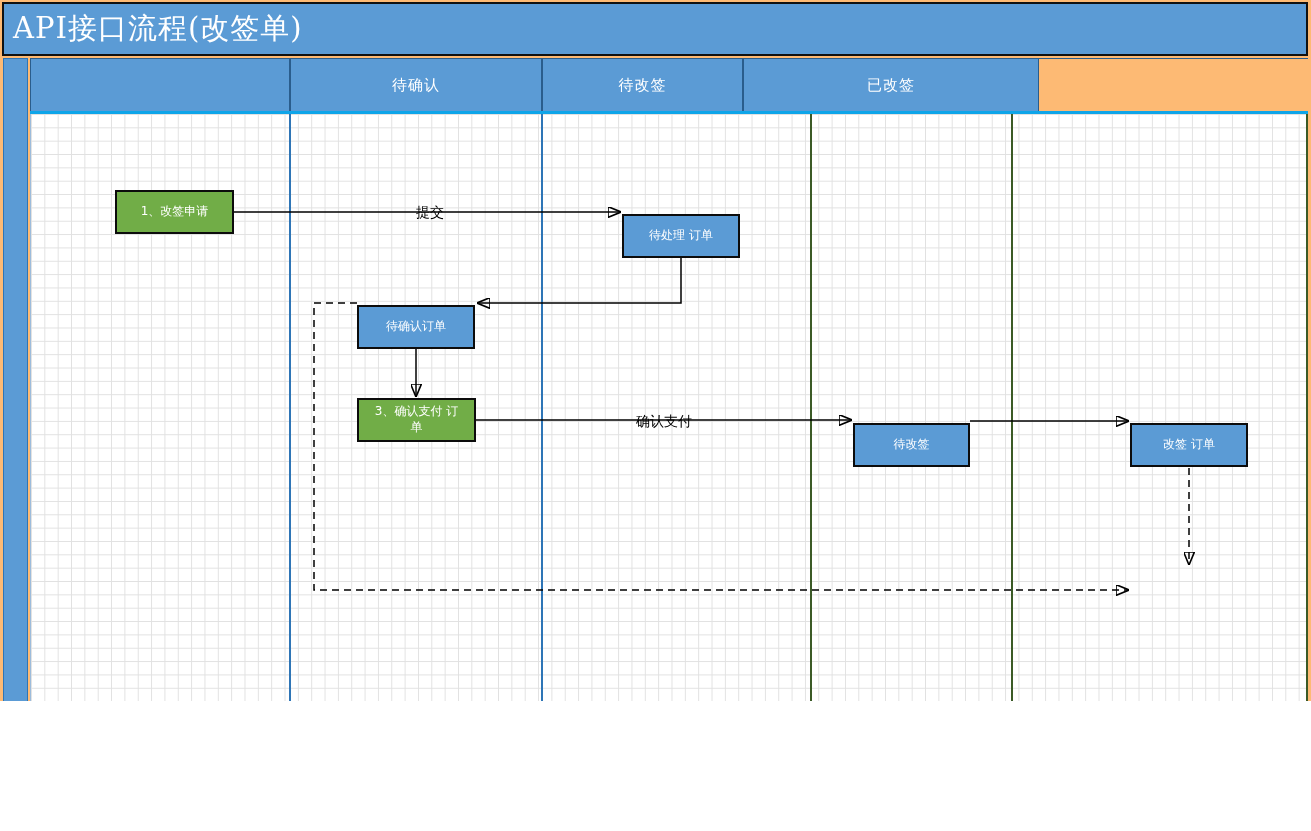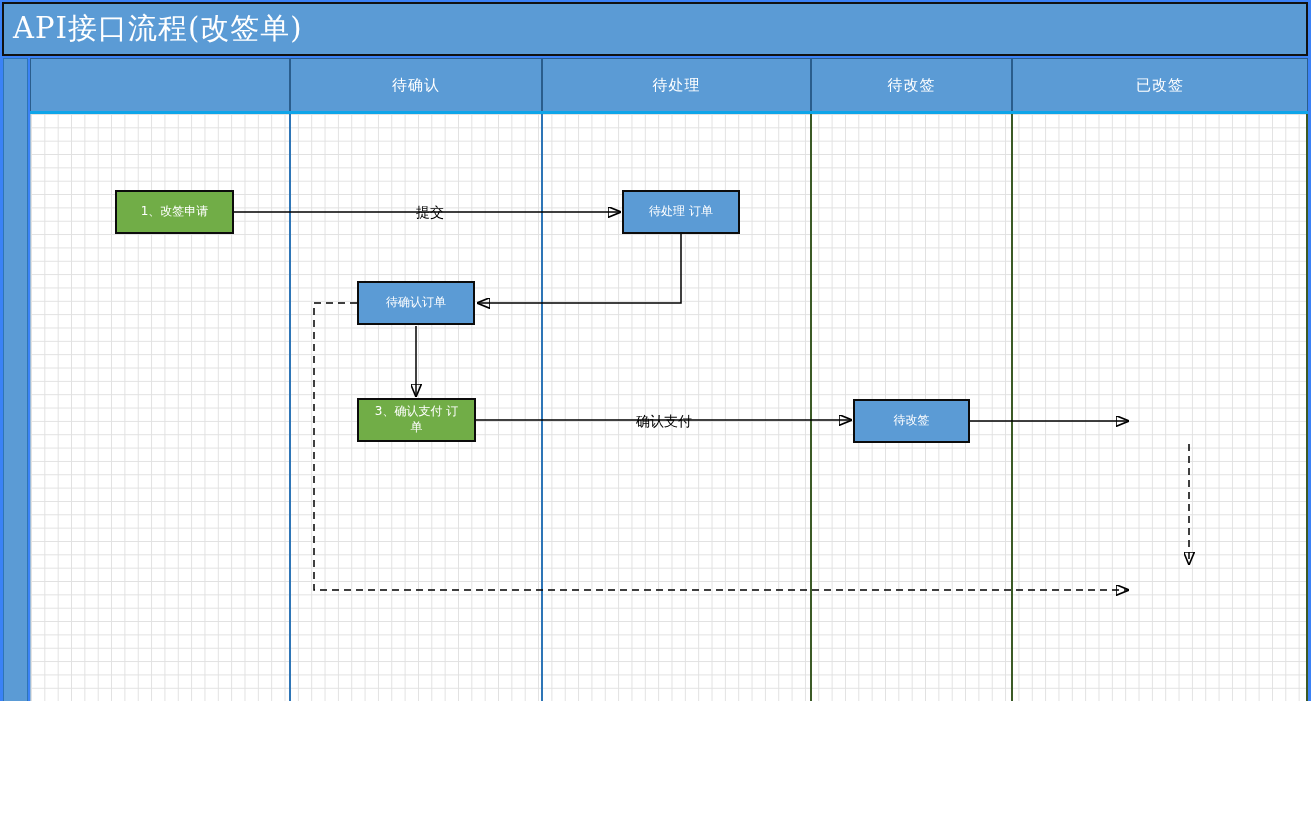--- a/index.html
+++ b/index.html
@@ -1,21 +1,21 @@
 <!DOCTYPE html>
 <html><head>
 <meta charset="utf-8">
 <style>
   * { margin: 0; padding: 0; box-sizing: border-box; }
   html, body { background: #fff; font-family: "DejaVu Sans", "Liberation Sans", sans-serif; }
   .canvas {
     position: relative;
     width: 1311px;
     height: 701px;
-    background: #3b82f6;
+    background: #fdba74;
     overflow: hidden;
   }
 
   
   .title-bar {
     position: absolute;
     left: 2px; top: 2px;
     width: 1306px; height: 54px;
     background: #5b9bd5;
     border: 2px solid #111;
@@ -100,21 +100,21 @@
     display: flex;
     align-items: center;
     justify-content: center;
     text-align: center;
     color: #fff;
     font-size: 12px;
     line-height: 1.3;
     padding: 2px 14px;
   }
   .node.green { background: #71ad47; }
-  .node.blue  { background: #5b9bd5; }
+  .node.blue  { background: #5b9bd5; margin-top: 24px; }
 
   
   .connectors {
     position: absolute;
     left: 0; top: 0;
     width: 1311px; height: 831px;
   }
   .connectors path { fill: none; stroke: #000; stroke-width: 1.5; }
   .connectors path.dashed { stroke-dasharray: 7 5; }
   .edge-label {
@@ -135,23 +135,20 @@
   <div class="phase-strip">
     <span class="phase-text">阶段</span>
   </div>
 
   <div class="lane-header-row">
     <div class="lane-header" style="width:260px">
       <span></span>
     </div>
     <div class="lane-header" style="width:252px">
       <span>待确认</span>
-    </div>
-    <div class="lane-header" style="width:269px">
-      <span>待处理</span>
     </div>
     <div class="lane-header" style="width:201px">
       <span>待改签</span>
     </div>
     <div class="lane-header" style="width:296px">
       <span>已改签</span>
     </div>
   </div>
 
   <div class="grid-area"></div>
@@ -190,14 +187,17 @@
   </div>
   <div class="node blue" style="left:622px; top:190px; width:118px; height:44px">
     <span>待处理 订单</span>
   </div>
   <div class="node green" style="left:357px; top:398px; width:119px; height:44px">
     <span>3、确认支付 订单</span>
   </div>
   <div class="node blue" style="left:853px; top:399px; width:117px; height:44px">
     <span>待改签</span>
   </div>
+  <div class="node blue" style="left:1130px; top:399px; width:118px; height:44px">
+    <span>改签 订单</span>
+  </div>
 
 </div>
 
 </body></html>

